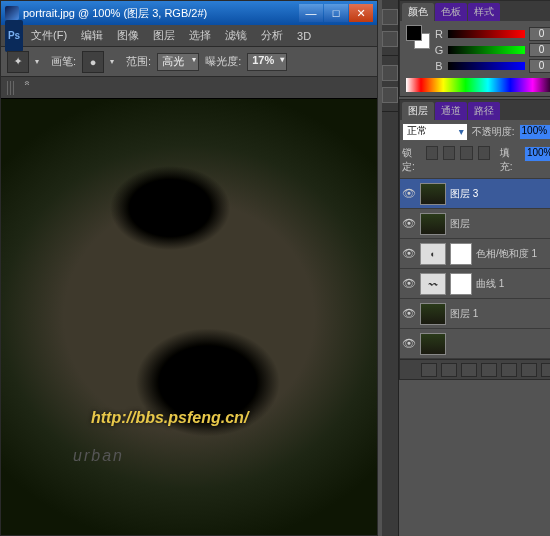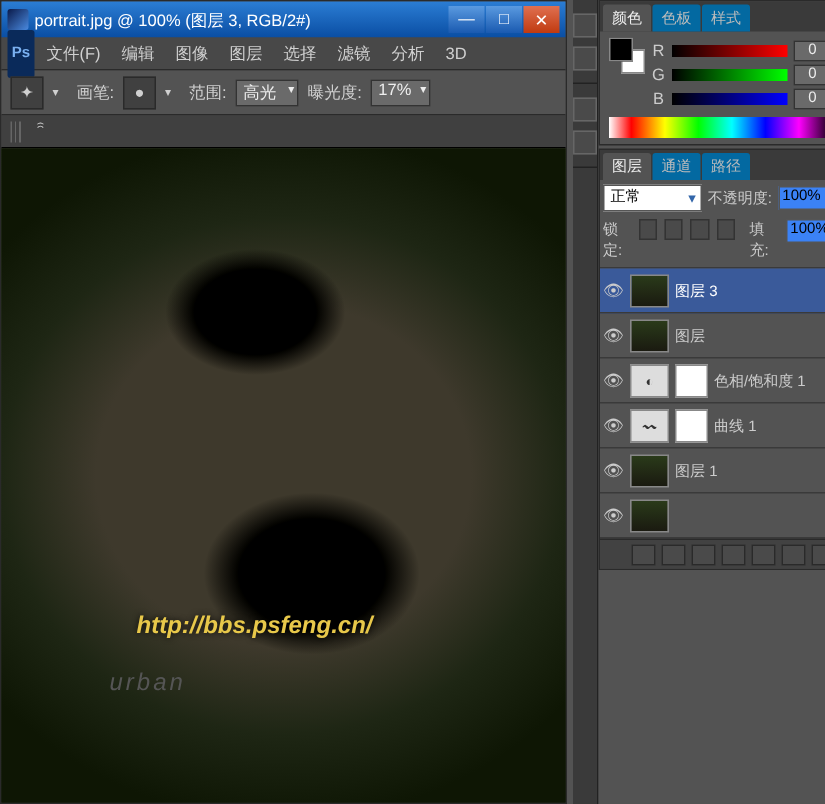--- a/index.html
+++ b/index.html
@@ -16,21 +16,21 @@
 .menubar { height: 22px; background: #484848; border-bottom: 1px solid #2a2a2a; display: flex; align-items: center; padding: 0 4px; gap: 2px; color: #d0d0d0; }
 .ps-icon { width: 18px; height: 32px; background: #0a2a5a; color: #7ab0f0; display: flex; align-items: center; justify-content: center; font-size: 10px; font-weight: bold; border-radius: 2px; }
 .menu-item { padding: 2px 6px; cursor: default; }
 
 .optionbar { height: 30px; background: #535353; border-bottom: 1px solid #2a2a2a; display: flex; align-items: center; padding: 0 6px; gap: 6px; color: #d0d0d0; }
 .tool-ind { width: 22px; height: 22px; background: #404040; border: 1px solid #2a2a2a; display: flex; align-items: center; justify-content: center; }
 .dd-arrow { width: 10px; font-size: 8px; }
 .opt-label { font-size: 11px; }
 .opt-drop { height: 18px; background: #6a6a6a; border: 1px solid #333; padding: 0 14px 0 4px; position: relative; color: #eee; }
 .opt-drop::after { content: "▾"; position: absolute; right: 2px; top: 1px; font-size: 8px; }
-.opt-small { width: 40px; }
+.opt-small { width: 40px; font-weight: bold; }
 
 .sub-bar { height: 22px; background: #404040; border-bottom: 1px solid #000; display: flex; align-items: center; padding: 0 6px; gap: 6px; color: #d0d0d0; }
 .grip { width: 8px; height: 14px; background: repeating-linear-gradient(90deg, #666 0 1px, transparent 1px 3px); }
 .sub-swirl { width: 18px; height: 18px; display: flex; align-items: center; justify-content: center; }
 
 .canvas-area { position: relative; height: calc(100% - 98px); background: #2a2a2a; padding-left: 44px; }
 .canvas-img { position: absolute; left: 0; top: 0; width: 100%; height: 100%; background:
  radial-gradient(ellipse 100px 70px at 45% 25%, #0a0a08 0 40%, transparent 60%),
  radial-gradient(ellipse 120px 90px at 55% 65%, #0a0a08 0 40%, transparent 60%),
  radial-gradient(ellipse 250px 230px at 50% 50%, #4a4538 0 50%, #2a3220 75%, #1a2210 100%),
@@ -41,21 +41,21 @@
 .watermark-bottom { position: absolute; left: 40px; top: 348px; color: #555; font-size: 16px; font-style: italic; letter-spacing: 2px; margin-left: 32px; }
 
 .right-rail { position: absolute; left: 382px; top: 0; width: 168px; height: 536px; display: flex; }
 .dock { width: 26px; background: #3a3a3a; display: flex; flex-direction: column; border-right: 1px solid #222; }
 .dock-slot { height: 56px; border-bottom: 1px solid #222; display: flex; flex-direction: column; align-items: center; justify-content: center; gap: 6px; color: #aaa; }
 .dock-icon { width: 16px; height: 16px; border: 1px solid #666; background: #4a4a4a; }
 
 .panels { flex: 1; display: flex; flex-direction: column; background: #535353; }
 .panel { background: #535353; border: 1px solid #2a2a2a; margin-bottom: 2px; }
 .panel-tabs { height: 20px; background: #3a3a3a; display: flex; align-items: flex-end; padding: 0 2px; gap: 1px; }
-.panel-tab { height: 18px; padding: 2px 6px; background: #0369a1; color: #bbb; font-size: 10px; border-top-left-radius: 2px; border-top-right-radius: 2px; }
+.panel-tab { height: 18px; padding: 2px 6px; background: #4c1d95; color: #bbb; font-size: 10px; border-top-left-radius: 2px; border-top-right-radius: 2px; }
 .panel-tab.active { background: #535353; color: #eee; }
 .panel-body { padding: 4px 6px; color: #ccc; }
 
 .color-row { display: flex; align-items: center; gap: 4px; margin: 2px 0; }
 .swatch-big { width: 24px; height: 24px; position: relative; }
 .swatch-big .fg { position: absolute; left: 0; top: 0; width: 16px; height: 16px; background: #000; border: 1px solid #888; }
 .swatch-big .bg { position: absolute; right: 0; bottom: 0; width: 16px; height: 16px; background: #fff; border: 1px solid #888; }
 .ch-label { width: 10px; text-align: center; }
 .ch-slider { flex: 1; height: 8px; }
 .ch-slider.r { background: linear-gradient(90deg, #000, #f00); }

